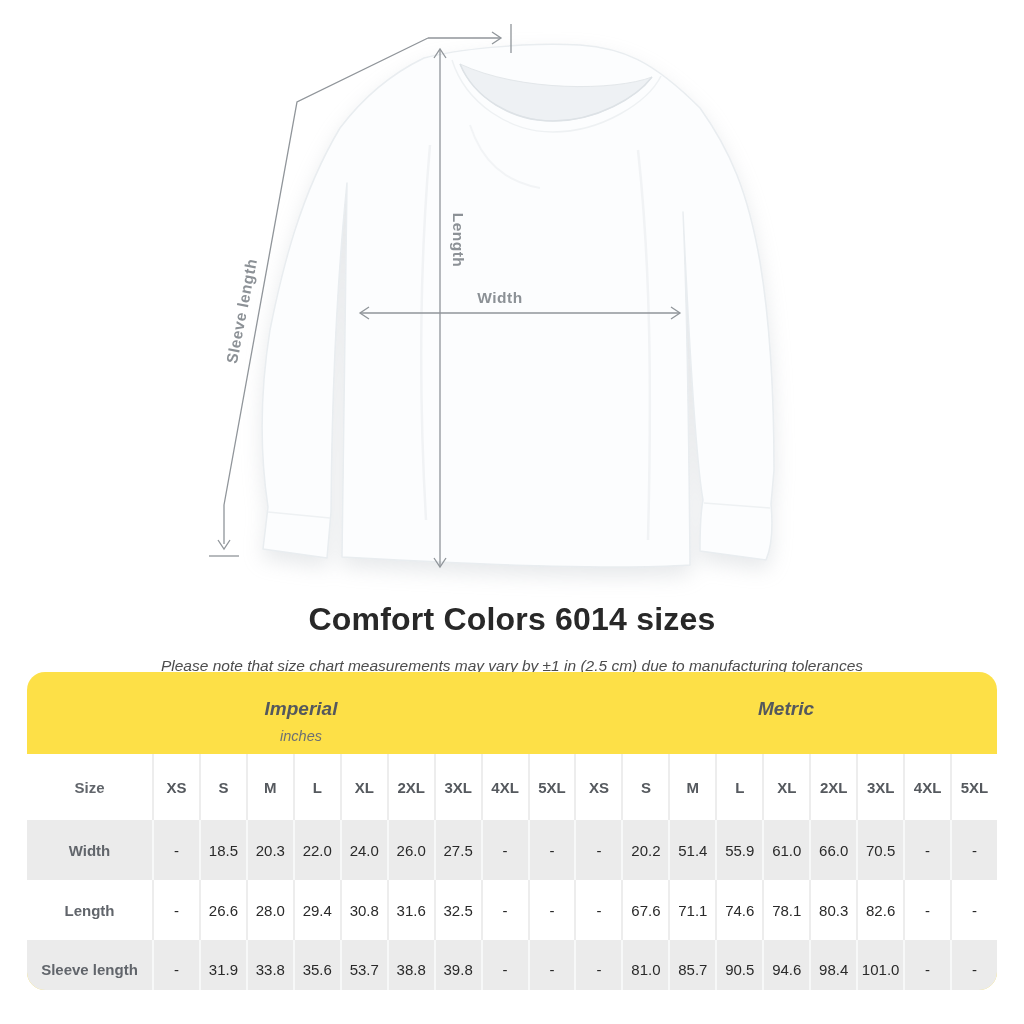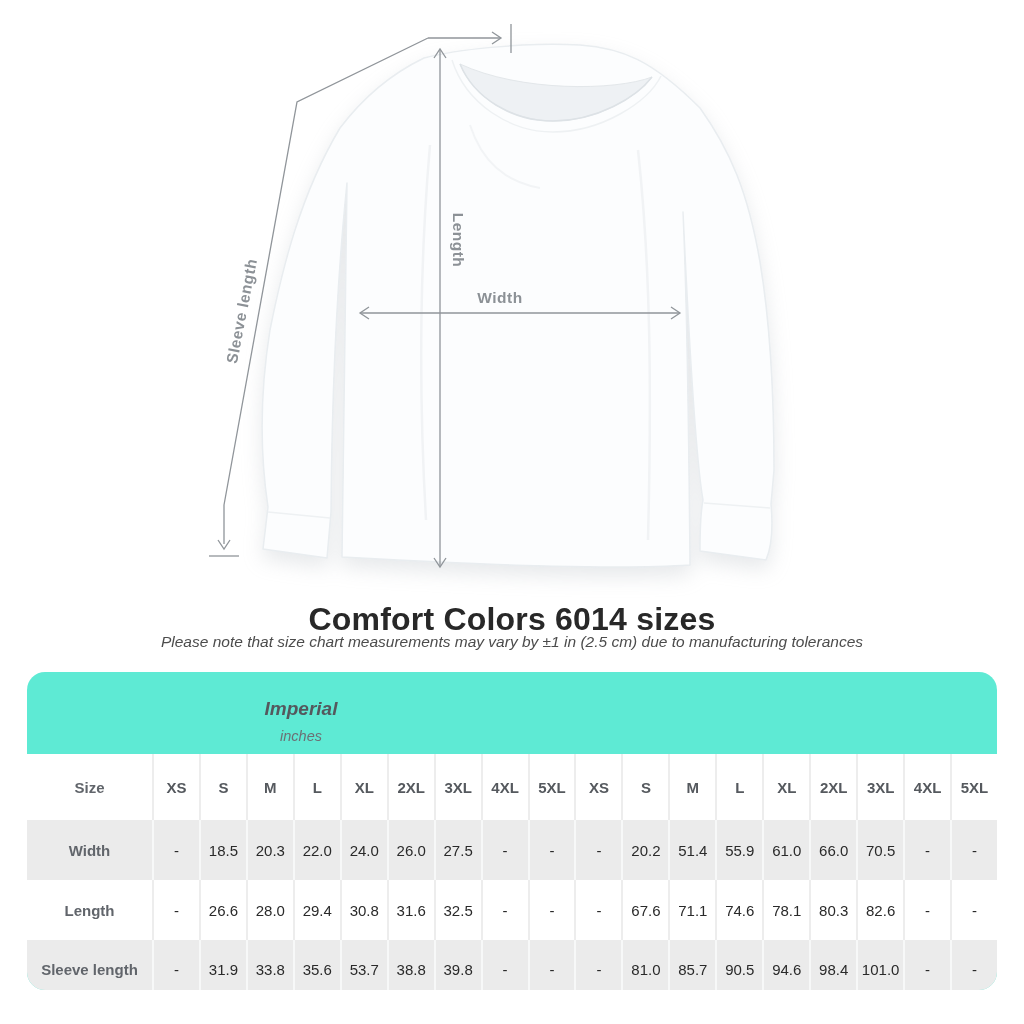--- a/index.html
+++ b/index.html
@@ -12,28 +12,28 @@
   .diagram { position:absolute; left:0; top:0; }
   .shirt-group { filter: drop-shadow(0px 9px 10px rgba(145,155,165,0.22)); }
   .meas-label { font-family:"Liberation Sans", sans-serif; font-size:15.5px; font-weight:bold; fill:#8c9196; letter-spacing:0.5px; }
 
   
   .page-title {
     position:absolute; left:0; top:601px; width:100%; text-align:center;
     font-size:32px; font-weight:bold; color:#282828; letter-spacing:0.2px;
   }
   .page-note {
-    position:absolute; left:0; top:633px; width:100%; text-align:center;
+    position:absolute; left:0; top:657px; width:100%; text-align:center;
     font-size:15.5px; font-style:italic; color:#4c4c4c;
   }
 
   
   .size-table {
     position:absolute; left:27px; top:672px; width:970px; height:318px;
-    background:#5eead4; border-radius:18px; overflow:hidden;
+    background:#fde047; border-radius:18px; overflow:hidden;
   }
   .section-band { display:flex; height:82px; }
   .section { text-align:center; padding-top:26px; box-sizing:border-box; }
   .section.imperial { width:548px; }
   .section.metric { width:422px; }
   .section-title { font-size:19px; font-weight:bold; font-style:italic; color:#54585d; }
   .section-unit { font-size:14.5px; font-style:italic; color:#6c7074; margin-top:8px; }
 
   .trow { display:grid; grid-template-columns:125px repeat(18, 1fr); }
   .trow.header { background:#ffffff; height:66px; }
@@ -120,20 +120,21 @@
   <div class="page-title">Comfort Colors 6014 sizes</div>
   <div class="page-note">Please note that size chart measurements may vary by ±1 in (2.5 cm) due to manufacturing tolerances</div>
 
   <div class="size-table">
     <div class="section-band">
       <div class="section imperial">
         <div class="section-title">Imperial</div>
         <div class="section-unit">inches</div>
       </div>
       <div class="section metric">
+        <div class="section-title">Metric</div>
       </div>
     </div>
     <div id="grid">
         <div class="trow header">
           <div class="cell rowlabel">Size</div>
           <div class="cell colhead">XS</div>
           <div class="cell colhead">S</div>
           <div class="cell colhead">M</div>
           <div class="cell colhead">L</div>
           <div class="cell colhead">XL</div>

